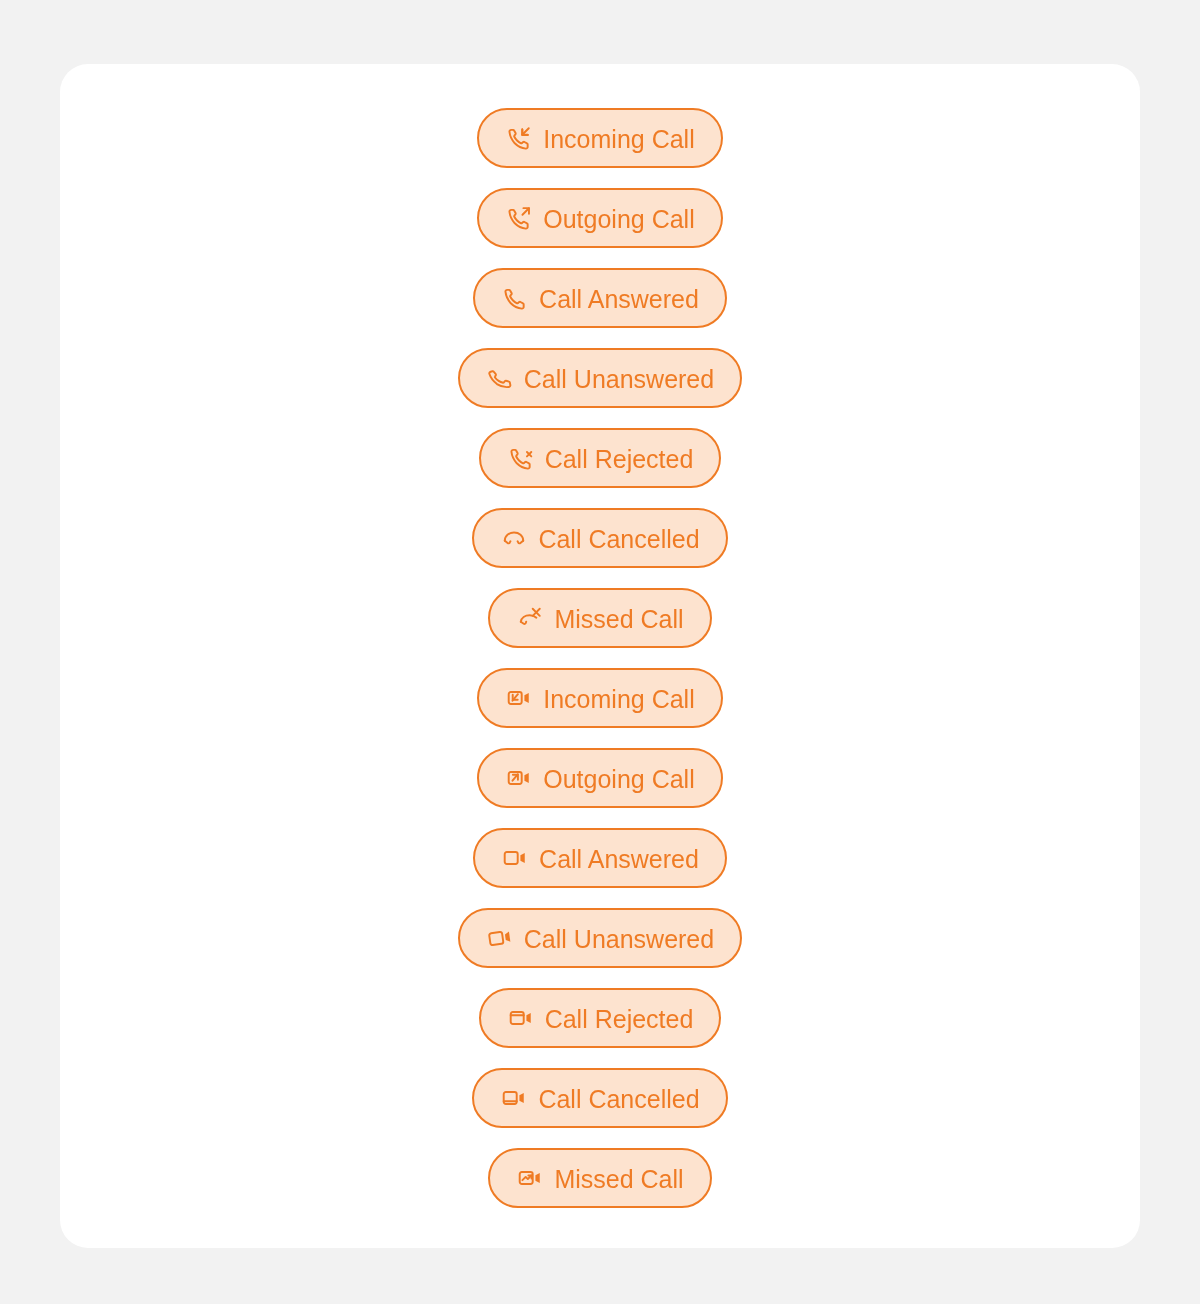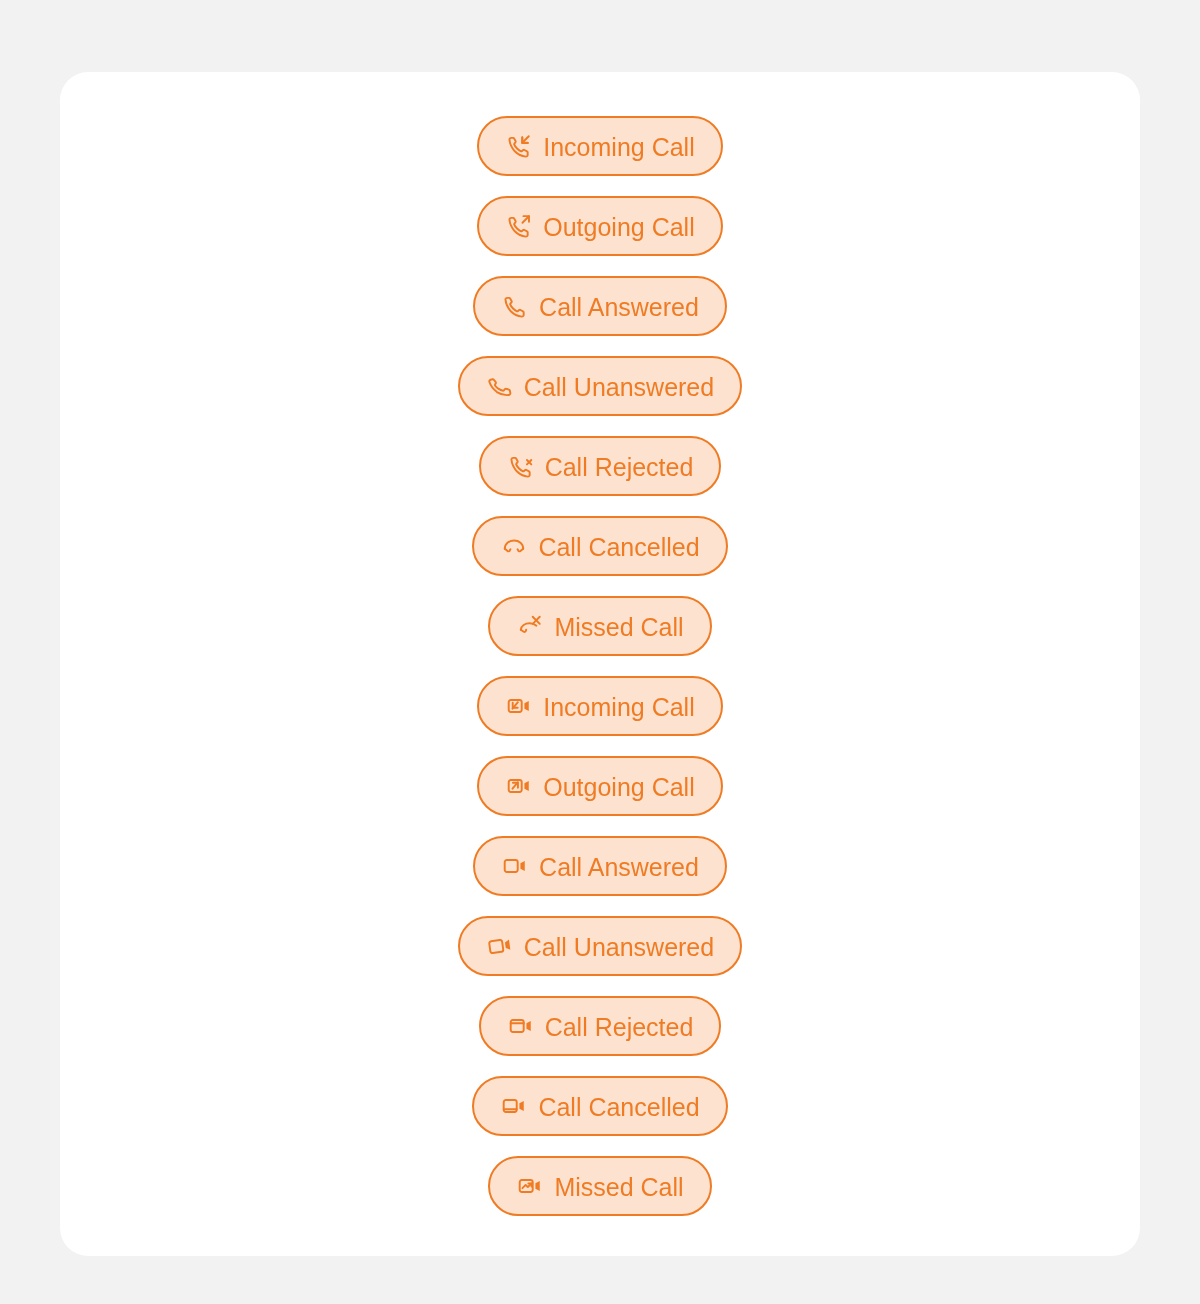--- a/index.html
+++ b/index.html
@@ -13,21 +13,21 @@
   #app {
     position: relative;
     width: 1200px;
     height: 1304px;
     background: #f2f2f2;
     box-sizing: border-box;
   }
   #card {
     position: absolute;
     left: 60px;
-    top: 72px;
+    top: 64px;
     width: 1080px;
     height: 1184px;
     background: #ffffff;
     border-radius: 28px;
     box-sizing: border-box;
     overflow: hidden;
   }
   #badge-list {
     display: flex;
     flex-direction: column;

